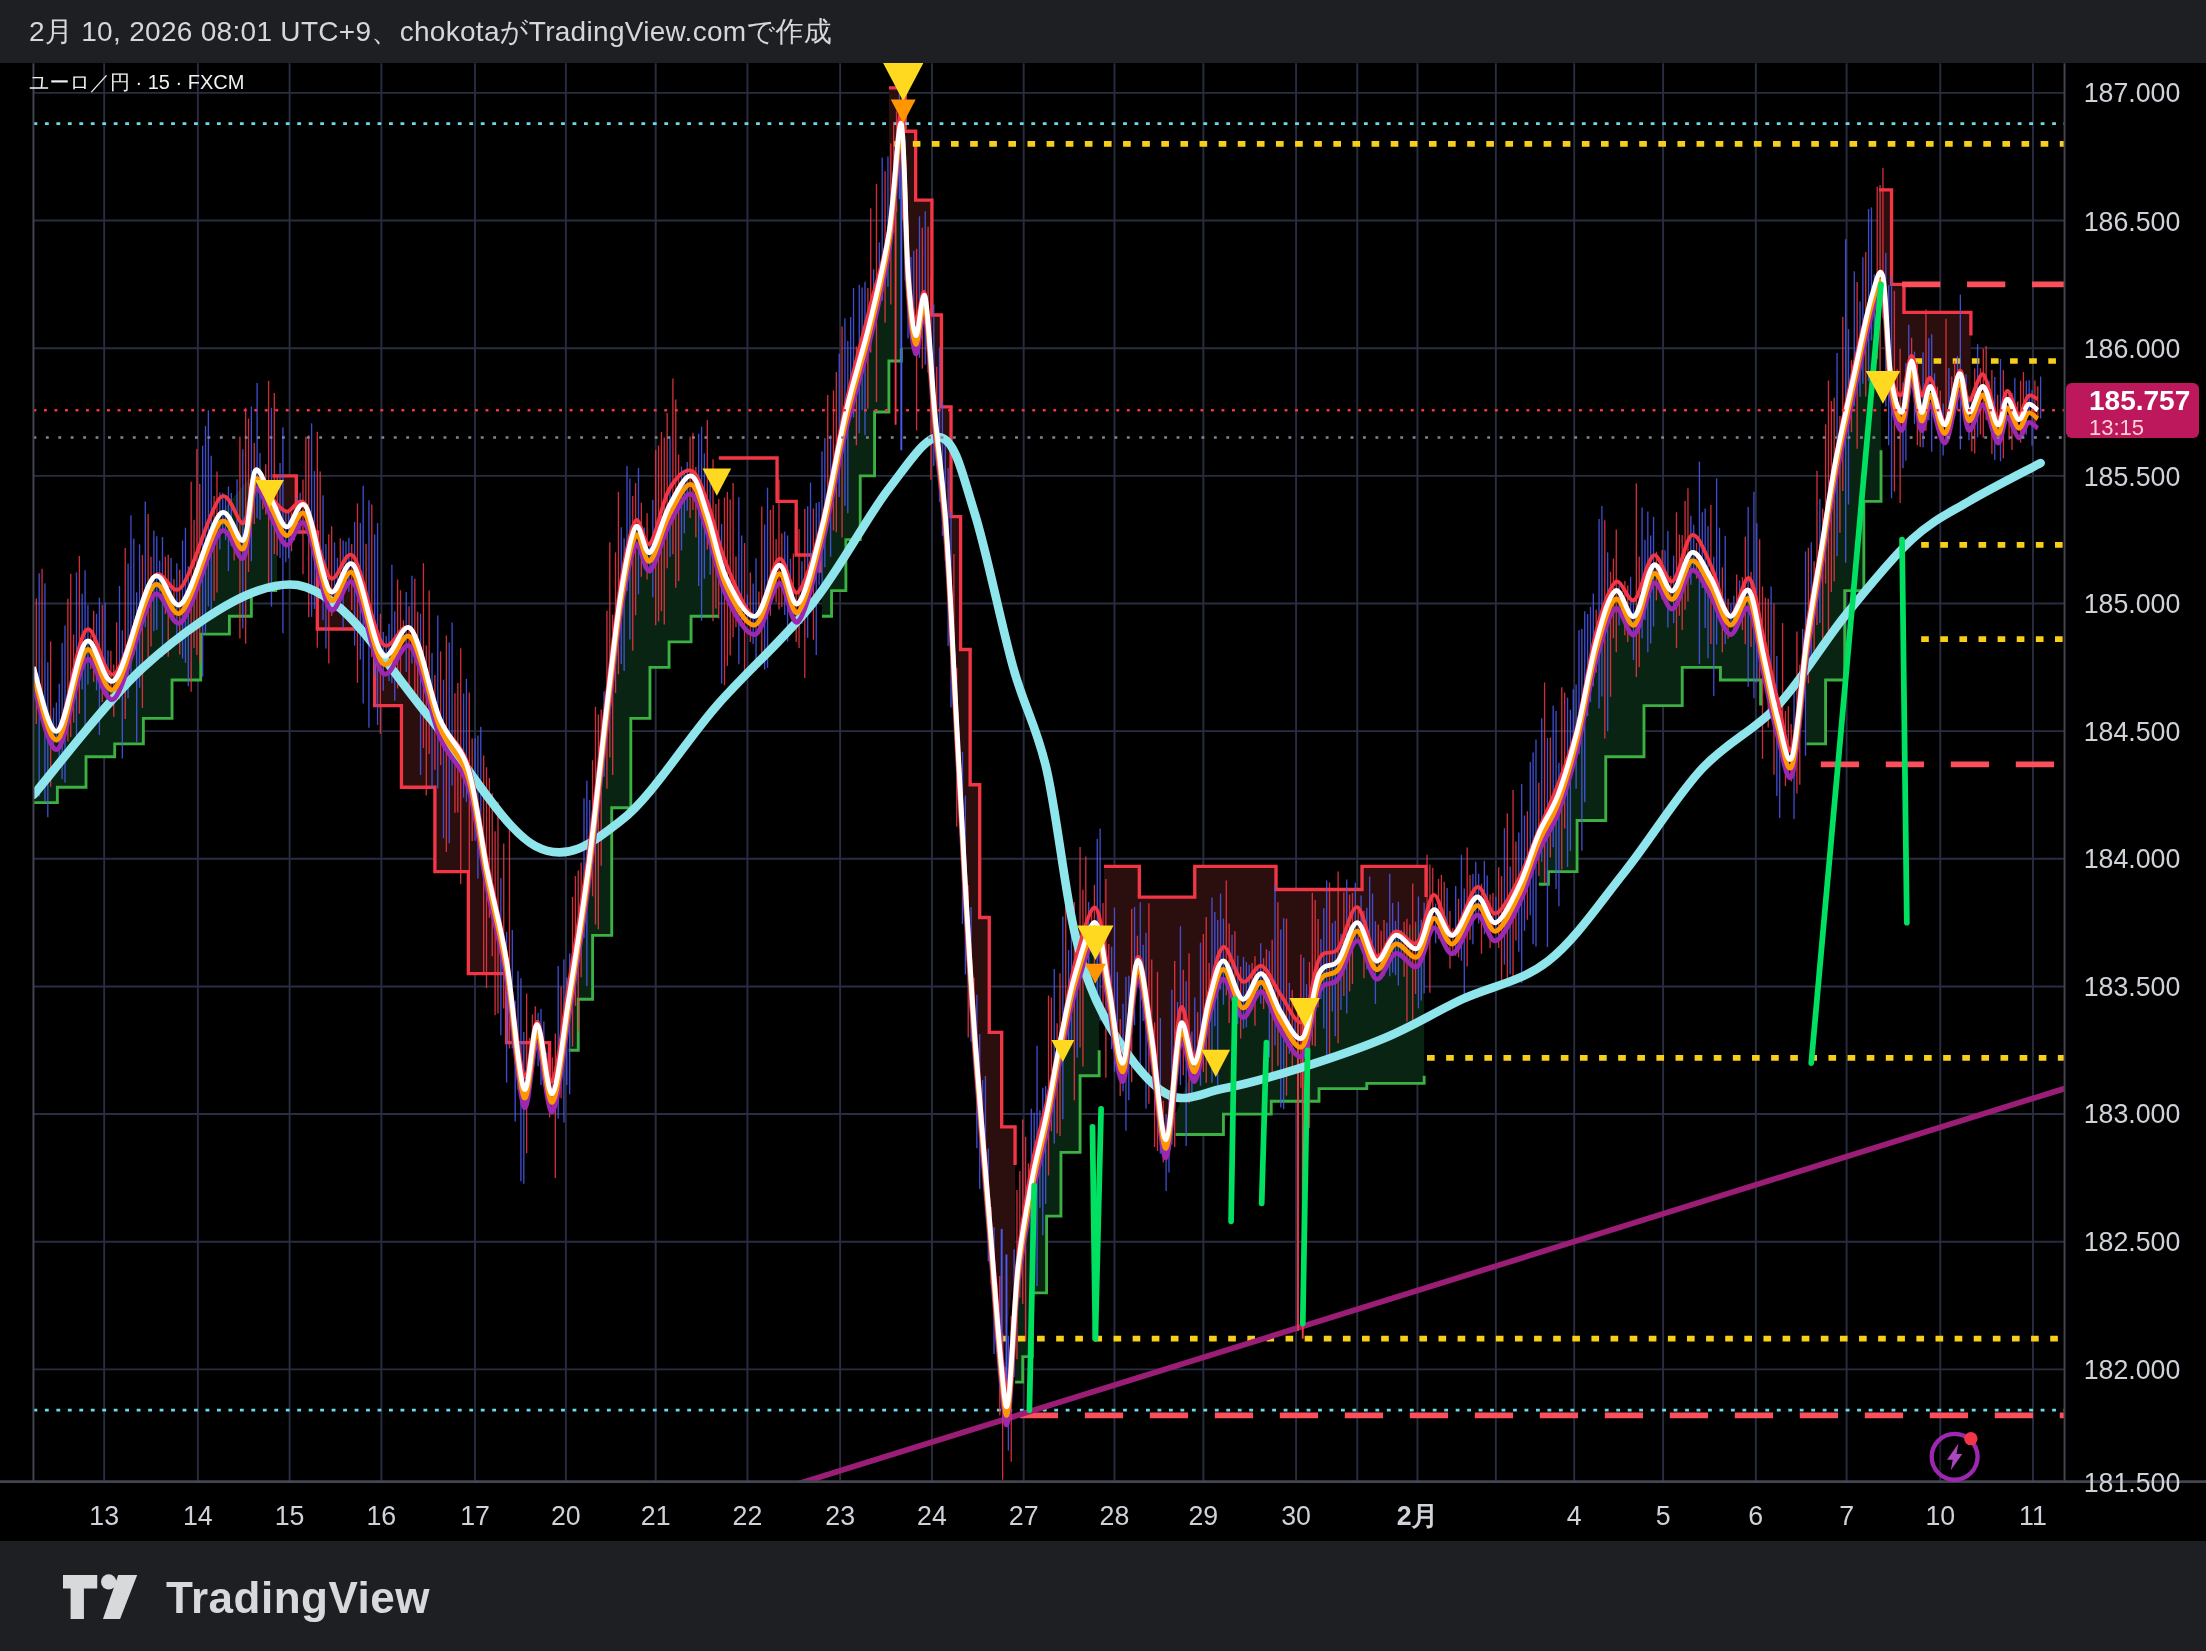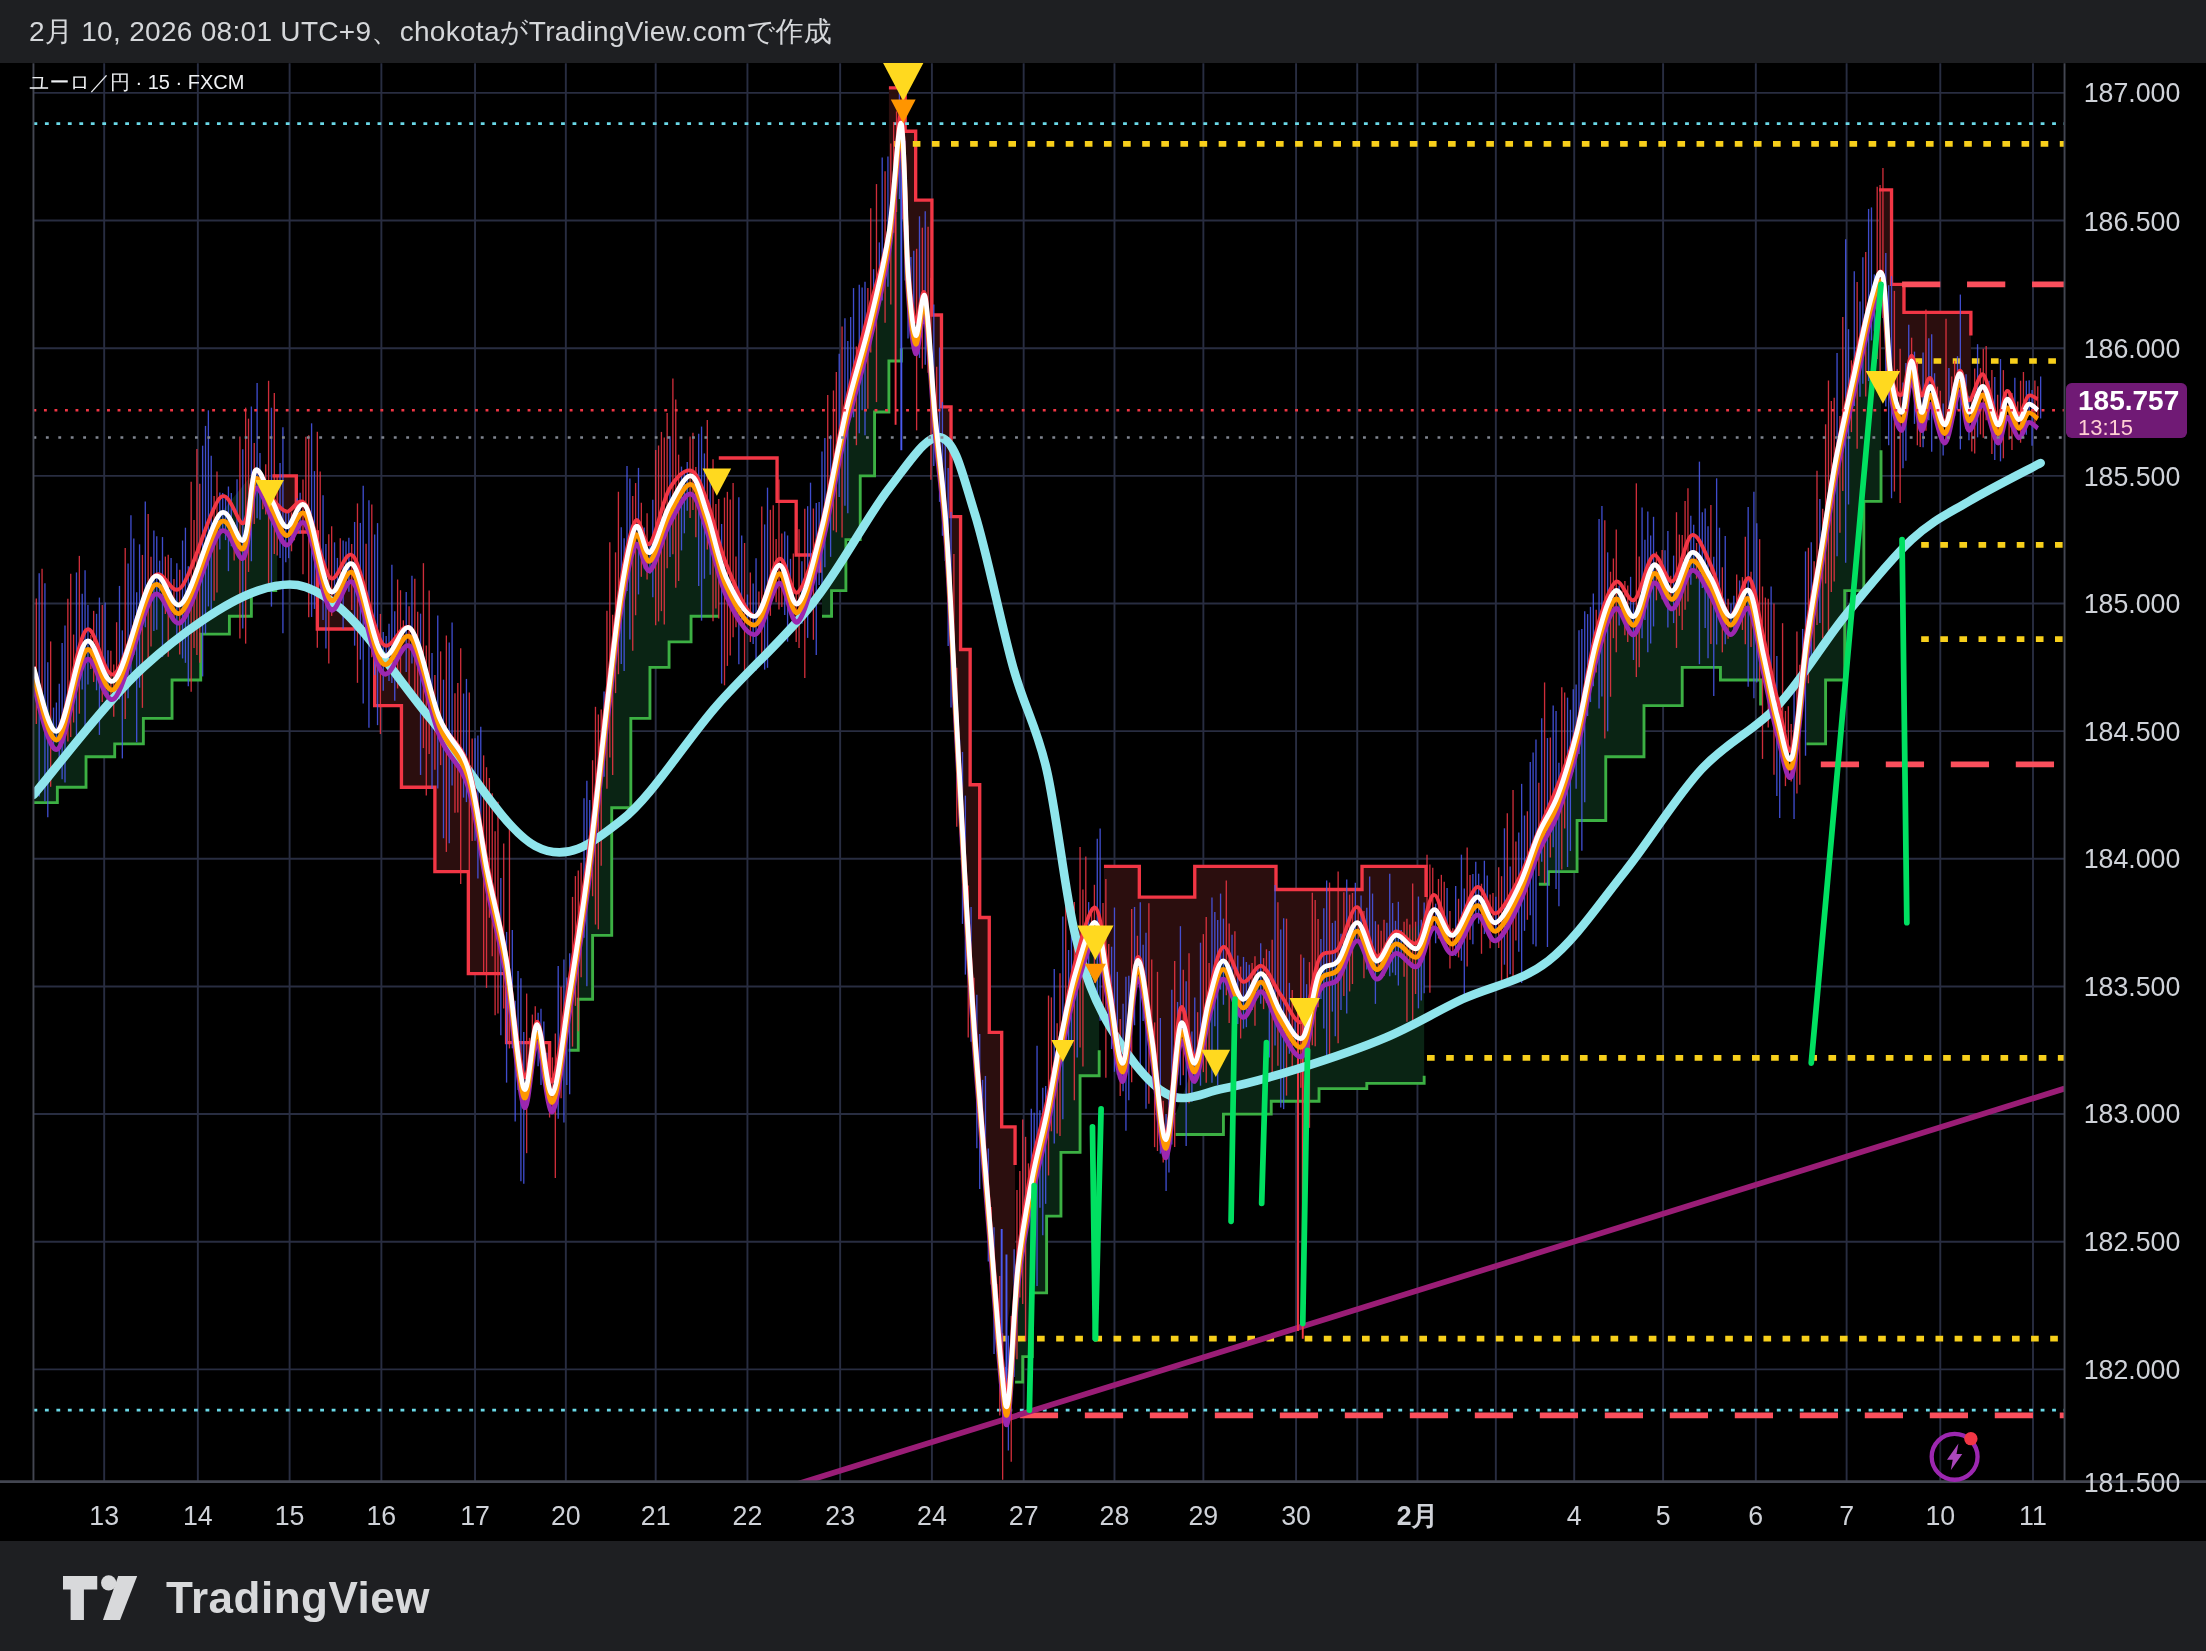--- a/index.html
+++ b/index.html
@@ -2,26 +2,26 @@
 <html><head>
 <meta charset="utf-8">
 <style>
   html,body{margin:0;padding:0;background:#000;}
   .stage{position:relative;width:2206px;height:1652px;background:#000;overflow:hidden;
          font-family:"Liberation Sans","DejaVu Sans",sans-serif;}
   .header{position:absolute;left:0;top:0;width:2206px;height:63px;background:#1e1f22;z-index:30;}
   .header span{display:block;padding-left:29px;line-height:63px;font-size:28px;color:#d5d7da;letter-spacing:0.3px;}
   .chart-title{position:absolute;left:29px;top:69px;font-size:20px;color:#eef0f3;z-index:25;}
   #chart-svg{position:absolute;left:0;top:0;width:2206px;height:1652px;z-index:10;}
-  .price-badge{position:absolute;left:2066px;top:383px;width:121px;height:55px;background:#701a75;
-               border-radius:5.7px;z-index:26;padding-left:12px;box-sizing:border-box;}
+  .price-badge{position:absolute;left:2066px;top:383px;width:133px;height:55px;background:#be185d;
+               border-radius:5.7px;z-index:26;padding-left:23px;box-sizing:border-box;}
   .badge-price{font-size:28px;font-weight:bold;color:#ffffff;line-height:32px;margin-top:1.9px;}
   .badge-time{font-size:22px;color:#ffd0d4;line-height:21px;}
   .footer{position:absolute;left:0;top:1541px;width:2206px;height:111px;background:#1e1f22;z-index:30;}
-  .brand{display:flex;align-items:center;gap:25px;position:absolute;left:63px;top:32px;text-decoration:none;cursor:pointer;}
+  .brand{display:flex;align-items:flex-start;gap:25px;position:absolute;left:63px;top:32px;text-decoration:none;cursor:pointer;}
   .brand-text{font-size:44px;font-weight:bold;color:#d8d9db;letter-spacing:0.5px;}
 </style>
 </head>
 <body>
 
 <div class="stage">
   <div class="header">
     <span>2月 10, 2026 08:01 UTC+9、chokotaがTradingView.comで作成</span>
   </div>
 

